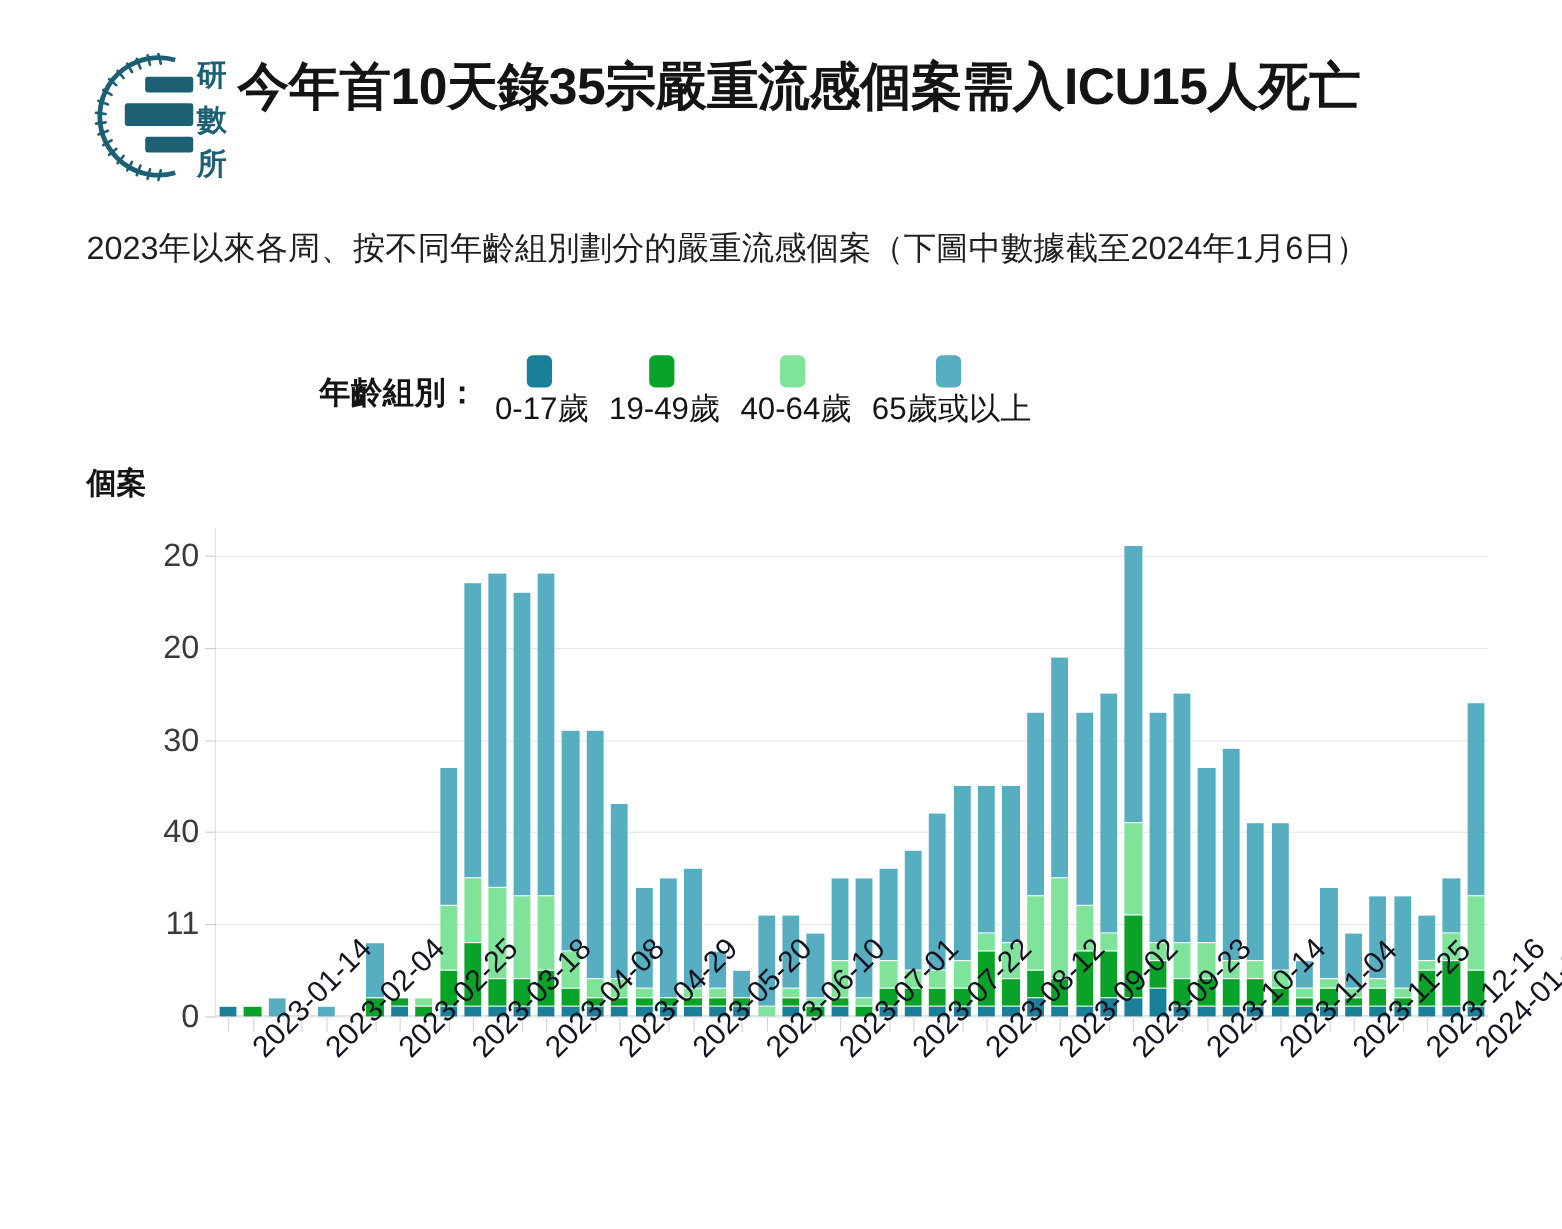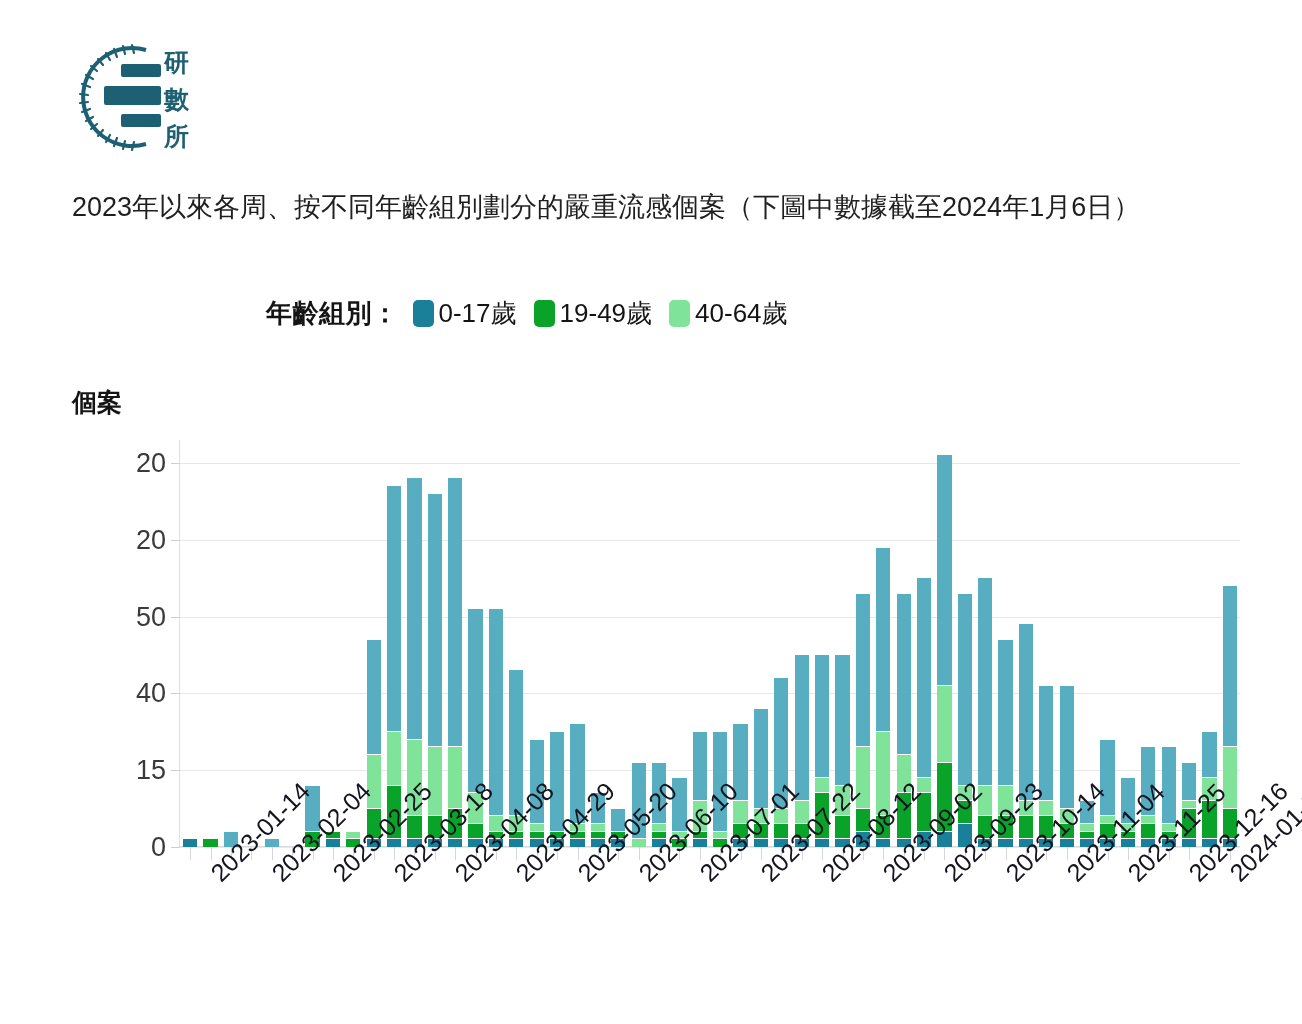--- a/index.html
+++ b/index.html
@@ -50,21 +50,21 @@
     position:absolute;
     left:266px;
     top:296px;
     display:flex;
     align-items:center;
     gap:0px;
     font-size:26px;
     color:#141414;
   }
   .legend-title{font-weight:bold;margin-right:14px;letter-spacing:0.5px;}
-  .legend-item{display:flex;align-items:center;margin-right:17px;}
+  .legend-item{display:flex;align-items:center;margin-right:17px;flex-direction:column;}
   .swatch{
     width:21px;height:27px;border-radius:5px;margin-right:5px;display:inline-block;
   }
   
   .ylabel{
     position:absolute;
     left:72px;top:386px;
     font-size:25px;font-weight:bold;color:#141414;
   }
   .plot{
@@ -158,20 +158,23 @@
         <rect x="32" y="48" width="57" height="19" rx="2"></rect>
         <rect x="49" y="76" width="40" height="13" rx="2"></rect>
       </g>
       <g fill="#1d5f73" font-family="'Liberation Sans',sans-serif" font-size="25" font-weight="bold">
         <text x="92" y="33">研</text>
         <text x="92" y="70">數</text>
         <text x="92" y="107">所</text>
       </g>
     </svg>
   </div>
+  <div class="title-wrap">
+    <div class="title">今年首10天錄35宗嚴重流感個案需入ICU15人死亡</div>
+  </div>
 </div>
 
 <div class="subtitle">2023年以來各周、按不同年齡組別劃分的嚴重流感個案（下圖中數據截至2024年1月6日）</div>
 
 <div class="legend">
   <span class="legend-title">年齡組別：</span>
 
   <span class="legend-item">
     <i class="swatch" style="background:#1a7f99"></i>
     <span>0-17歲</span>
@@ -180,38 +183,42 @@
   <span class="legend-item">
     <i class="swatch" style="background:#0aa32a"></i>
     <span>19-49歲</span>
   </span>
 
   <span class="legend-item">
     <i class="swatch" style="background:#7fe49a"></i>
     <span>40-64歲</span>
   </span>
 
+  <span class="legend-item">
+    <i class="swatch" style="background:#57aec0"></i>
+    <span>65歲或以上</span>
+  </span>
 </div>
 
 <div class="ylabel">個案</div>
 
 <div class="plot">
   <div class="yaxis-line"></div>
   <div id="grid-layer">
       <div class="gridline" style="top: 407px;"></div>
       <div class="ytick" style="top: 407px;">0</div>
       <div class="ytick-mark" style="top: 407px;"></div>
       <div class="gridline" style="top: 330.208px;"></div>
-      <div class="ytick" style="top: 330.208px;">15</div>
+      <div class="ytick" style="top: 330.208px;">11</div>
       <div class="ytick-mark" style="top: 330.208px;"></div>
       <div class="gridline" style="top: 253.415px;"></div>
       <div class="ytick" style="top: 253.415px;">40</div>
       <div class="ytick-mark" style="top: 253.415px;"></div>
       <div class="gridline" style="top: 176.623px;"></div>
-      <div class="ytick" style="top: 176.623px;">50</div>
+      <div class="ytick" style="top: 176.623px;">30</div>
       <div class="ytick-mark" style="top: 176.623px;"></div>
       <div class="gridline" style="top: 99.8302px;"></div>
       <div class="ytick" style="top: 99.8302px;">20</div>
       <div class="ytick-mark" style="top: 99.8302px;"></div>
       <div class="gridline" style="top: 23.0377px;"></div>
       <div class="ytick" style="top: 23.0377px;">20</div>
       <div class="ytick-mark" style="top: 23.0377px;"></div>
     </div>
   <div class="axis-base"></div>
   <div class="bars" id="bars-layer">

